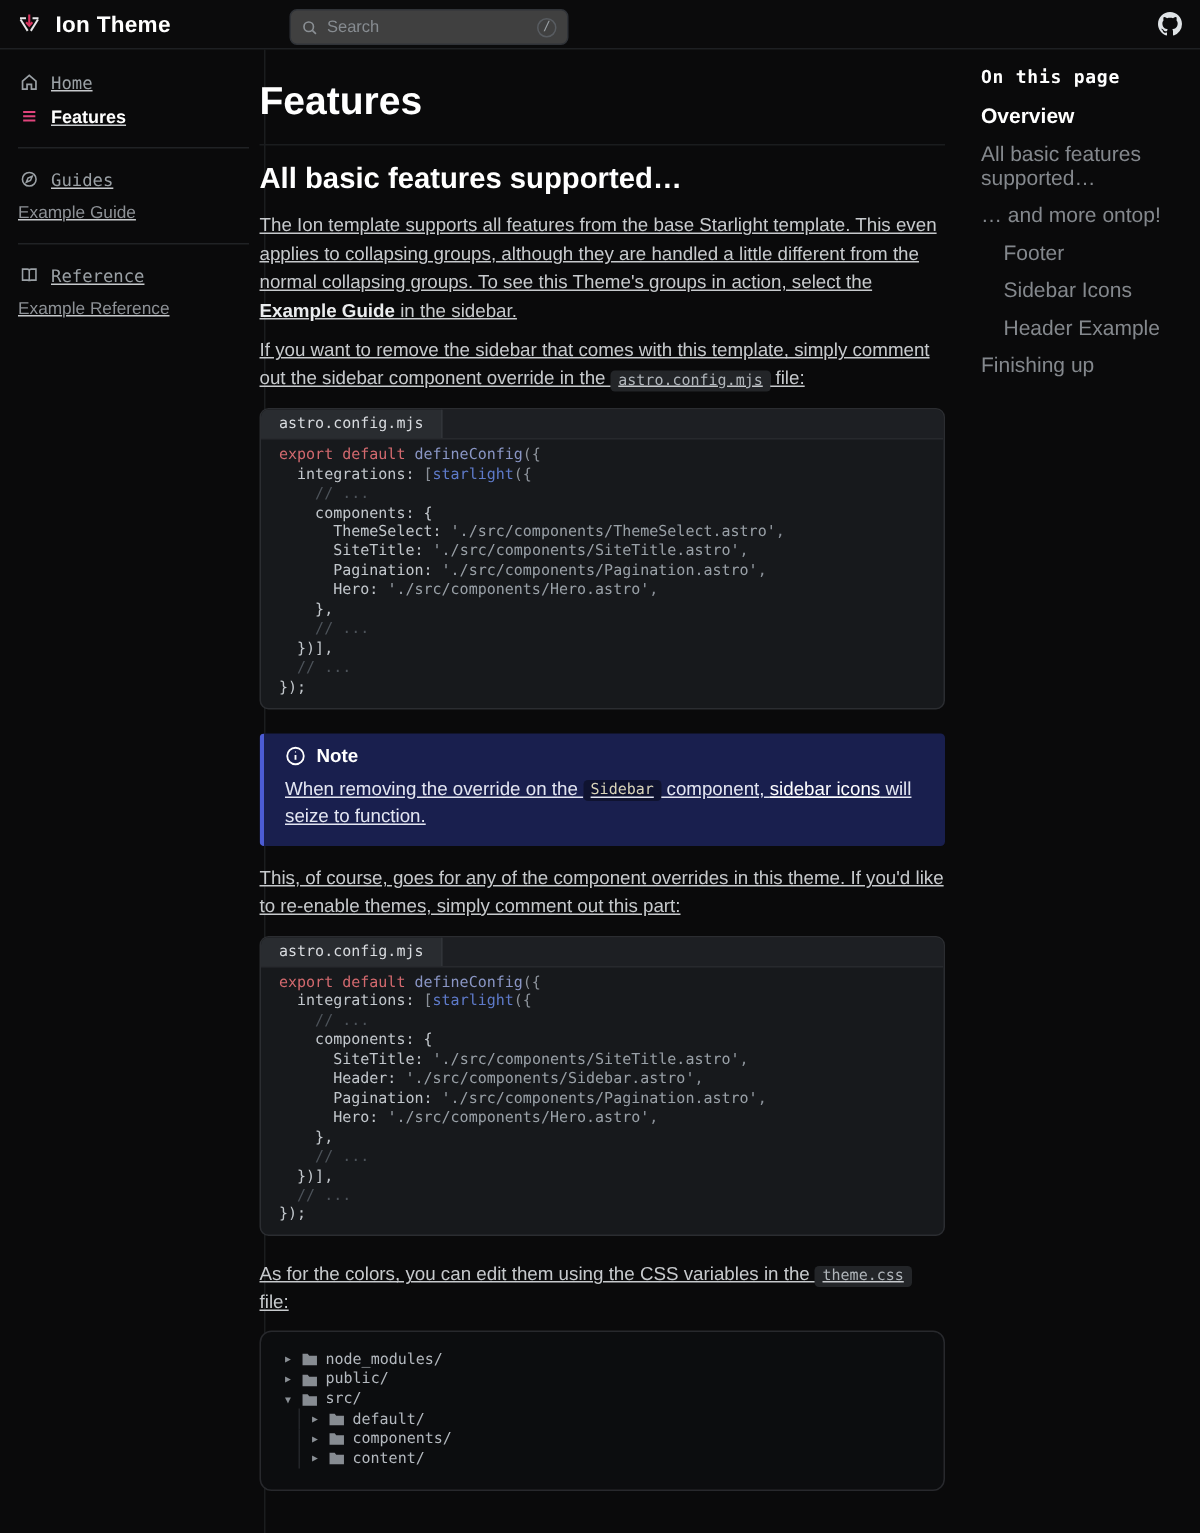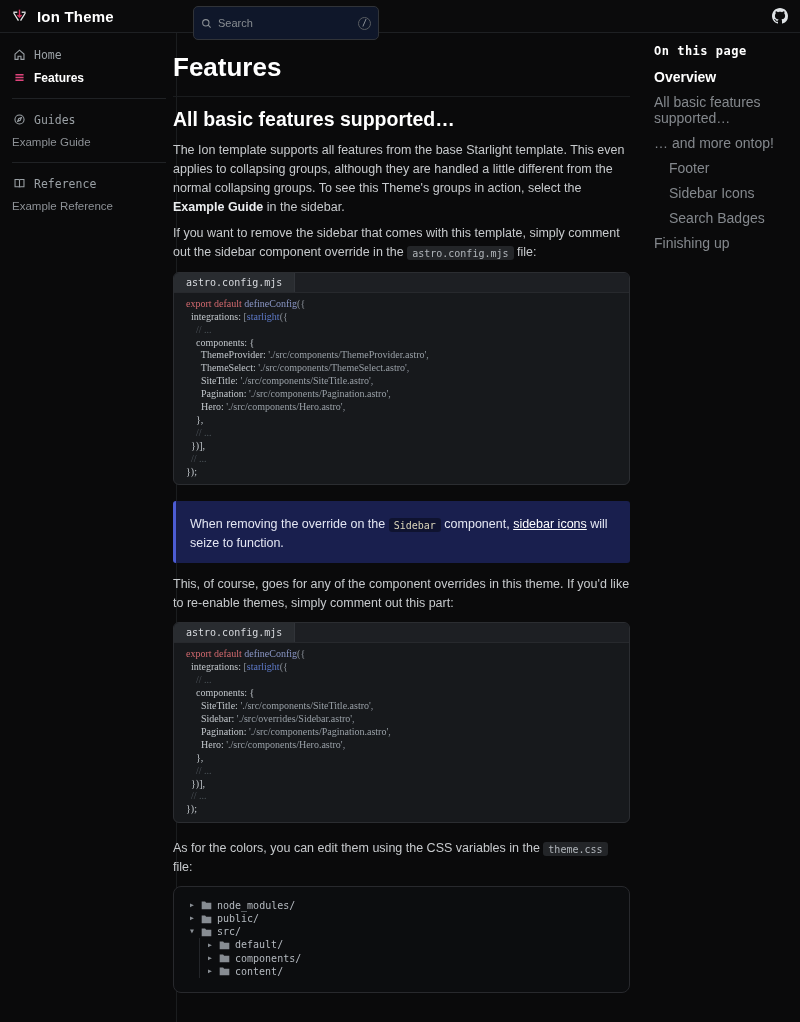--- a/index.html
+++ b/index.html
@@ -4,61 +4,61 @@
 <style>
   html,body{margin:0;padding:0;background:#060607;}
   *{box-sizing:border-box;}
   .page{position:relative;width:800px;height:1022px;background:#0a0a0b;overflow:hidden;
         font-family:"Liberation Sans",sans-serif;color:#c7cacd;}
   
   .hdr{position:absolute;top:0;left:0;right:0;height:33px;background:#0b0b0c;
        border-bottom:1px solid #1e2023;display:flex;align-items:center;z-index:5;}
   .logo{display:flex;align-items:center;gap:8px;padding-left:10px;cursor:pointer;}
   .site-title{font-weight:700;font-size:15px;color:#fff;letter-spacing:.2px;}
-  .search{position:absolute;left:193px;top:6px;width:186px;height:34px;border:1px solid #303338;
-          background:#0f172a;border-radius:5px;display:flex;align-items:center;gap:6px;padding:0 7px;}
+  .search{position:absolute;left:193px;top:6px;width:186px;height:24px;border:1px solid #303338;
+          background:#404040;border-radius:5px;display:flex;align-items:center;gap:6px;padding:0 7px;}
   .search .ph{color:#878c91;font-size:11px;}
   .kbd{margin-left:auto;width:13px;height:13px;border:1px solid #585c61;border-radius:50%;
        color:#9aa0a5;font-size:8.5px;display:flex;align-items:center;justify-content:center;
        font-family:"DejaVu Sans Mono",monospace;}
   .gh{position:absolute;right:12px;top:8px;display:block;line-height:0;cursor:pointer;}
   
   .sb{position:absolute;top:33px;left:0;width:177px;bottom:0;border-right:1px solid #1b1d1f;
-      padding:10px 10px 0 12px;}
+      padding:10px 10px 0 12px;text-decoration:underline;}
   .sb-item{display:flex;align-items:center;gap:8px;height:23px;color:#9aa0a5;
            font-family:"DejaVu Sans Mono",monospace;font-size:11.5px;cursor:pointer;text-decoration:none;}
   .sb-item.active .lbl{color:#fff;font-family:"Liberation Sans",sans-serif;font-weight:700;font-size:12px;}
   .sb-item .ic{width:14px;height:14px;display:flex;align-items:center;justify-content:center;}
   .sb-group{cursor:default;}
   .sb-sub{display:flex;align-items:center;height:22px;color:#8d9196;font-size:11.5px;
           text-decoration:none;cursor:pointer;}
   .sb-div{border-top:1px solid #202225;margin:9px 0;}
   
   .toc{position:absolute;top:33px;right:0;width:152px;bottom:0;padding:11px 8px 0 6px;}
   .toc-title{font-family:"DejaVu Sans Mono",monospace;font-weight:700;font-size:12px;color:#fff;
              letter-spacing:.5px;margin-bottom:11px;}
   .toc a{display:block;font-size:14px;color:#84888d;margin:9px 0;text-decoration:none;cursor:pointer;}
   .toc a.active{color:#fff;font-weight:700;}
   .toc a.d3{padding-left:15px;}
   
   .main{position:absolute;left:161px;right:152px;top:33px;bottom:0;padding:21px 18px 0 12px;overflow:hidden;}
   h1{margin:0;font-size:26px;line-height:1.05;color:#fff;}
   .sec-rule{border-top:1px solid #1a1c1e;margin-top:15px;}
   h2{margin:11px 0 10px;font-size:19.5px;color:#fff;}
-  .main p{margin:8px 0;font-size:12.5px;line-height:1.5;color:#c7cacd;}
+  .main p{margin:8px 0;font-size:12.5px;line-height:1.5;color:#c7cacd;text-decoration:underline;}
   .main p strong{color:#ebedef;}
   code.inl{font-family:"DejaVu Sans Mono",monospace;font-size:10px;background:#232528;color:#b0b5ba;
            padding:1.5px 5px;border-radius:3px;}
   
   .code-frame{border:1px solid #2b2d31;border-radius:6px;background:#17191c;margin:10px 0 16px;overflow:hidden;}
   .code-bar{height:20px;background:#1d1f23;display:flex;border-bottom:1px solid #27292d;}
   .code-tab{background:#292c30;color:#d7dade;font-family:"DejaVu Sans Mono",monospace;font-size:10px;
             display:flex;align-items:center;padding:0 12px;border-right:1px solid #313439;}
   .code-body{padding:5px 0 6px;font-family:"DejaVu Sans Mono",monospace;font-size:10px;line-height:12.9px;}
-  .cl{white-space:pre;padding:0 12px;font-family:Liberation Serif, serif;}
+  .cl{white-space:pre;padding:0 12px;}
   .cl.hl{background:#1c4787;}
   .tk-kw{color:#d2696e}.tk-fn{color:#8a96c5}.tk-id{color:#c2c7cc}.tk-str{color:#99a0a7}
   .tk-pn{color:#8b9199}.tk-cm{color:#4d535a}.tk-cmh{color:#aabbd6}.tk-bl{color:#5e7ac9}
   
   .note{background:#191f4e;border-left:3px solid #4c5cd4;border-radius:3px;padding:8px 14px 10px;margin:12px 0;}
   .note-head{display:flex;gap:7px;align-items:center;color:#fff;font-weight:700;font-size:12.5px;}
   .note p{color:#e3e6f2;font-size:12.5px;margin:6px 0 0;}
   .note code.inl{background:rgba(0,0,0,.38);color:#dad5ba;}
   .note a{color:#fff;text-decoration:underline;cursor:pointer;}
   
@@ -162,50 +162,59 @@
 
     <div class="code-frame" id="code1">
         <div class="code-bar">
           <div class="code-tab">astro.config.mjs</div>
         </div>
         <div class="code-body">
           <div class="cl"><span class="tk-kw">export default </span><span class="tk-fn">defineConfig</span><span class="tk-pn">({</span></div>
           <div class="cl"><span class="tk-id">  integrations: </span><span class="tk-pn">[</span><span class="tk-bl">starlight</span><span class="tk-pn">({</span></div>
           <div class="cl"><span class="tk-cm">    // ...</span></div>
           <div class="cl"><span class="tk-id">    components: {</span></div>
-          <div class="cl"><span class="tk-id">      ThemeProvider: </span><span class="tk-str">'./src/components/ThemeProvider.astro'</span><span class="tk-pn">,</span></div>
           <div class="cl"><span class="tk-id">      ThemeSelect: </span><span class="tk-str">'./src/components/ThemeSelect.astro'</span><span class="tk-pn">,</span></div>
           <div class="cl"><span class="tk-id">      SiteTitle: </span><span class="tk-str">'./src/components/SiteTitle.astro'</span><span class="tk-pn">,</span></div>
           <div class="cl"><span class="tk-id">      Pagination: </span><span class="tk-str">'./src/components/Pagination.astro'</span><span class="tk-pn">,</span></div>
           <div class="cl"><span class="tk-id">      Hero: </span><span class="tk-str">'./src/components/Hero.astro'</span><span class="tk-pn">,</span></div>
           <div class="cl"><span class="tk-id">    },</span></div>
           <div class="cl"><span class="tk-cm">    // ...</span></div>
           <div class="cl"><span class="tk-id">  })],</span></div>
           <div class="cl"><span class="tk-cm">  // ...</span></div>
           <div class="cl"><span class="tk-id">});</span></div>
         </div>
       </div>
 
     <aside class="note">
+      <div class="note-head">
+        <span style="line-height:0">
+          <svg width="14" height="14" viewBox="0 0 16 16" fill="none" stroke="#fff" stroke-width="1.4">
+              <circle cx="8" cy="8" r="6.3"></circle>
+              <path d="M8 7.2v3.6"></path>
+              <circle cx="8" cy="4.9" r="0.5" fill="#fff" stroke="none"></circle>
+            </svg>
+        </span>
+        <span>Note</span>
+      </div>
       <p><span>When removing the override on the </span><code class="inl">Sidebar</code><span> component, </span><a>sidebar icons</a><span> will seize to function.</span></p>
     </aside>
 
     <p>This, of course, goes for any of the component overrides in this theme. If you'd like to re-enable themes, simply comment out this part:</p>
 
     <div class="code-frame" id="code2">
         <div class="code-bar">
           <div class="code-tab">astro.config.mjs</div>
         </div>
         <div class="code-body">
           <div class="cl"><span class="tk-kw">export default </span><span class="tk-fn">defineConfig</span><span class="tk-pn">({</span></div>
           <div class="cl"><span class="tk-id">  integrations: </span><span class="tk-pn">[</span><span class="tk-bl">starlight</span><span class="tk-pn">({</span></div>
           <div class="cl"><span class="tk-cm">    // ...</span></div>
           <div class="cl"><span class="tk-id">    components: {</span></div>
           <div class="cl"><span class="tk-id">      SiteTitle: </span><span class="tk-str">'./src/components/SiteTitle.astro'</span><span class="tk-pn">,</span></div>
-          <div class="cl"><span class="tk-id">      Sidebar: </span><span class="tk-str">'./src/overrides/Sidebar.astro'</span><span class="tk-pn">,</span></div>
+          <div class="cl"><span class="tk-id">      Header: </span><span class="tk-str">'./src/components/Sidebar.astro'</span><span class="tk-pn">,</span></div>
           <div class="cl"><span class="tk-id">      Pagination: </span><span class="tk-str">'./src/components/Pagination.astro'</span><span class="tk-pn">,</span></div>
           <div class="cl"><span class="tk-id">      Hero: </span><span class="tk-str">'./src/components/Hero.astro'</span><span class="tk-pn">,</span></div>
           <div class="cl"><span class="tk-id">    },</span></div>
           <div class="cl"><span class="tk-cm">    // ...</span></div>
           <div class="cl"><span class="tk-id">  })],</span></div>
           <div class="cl"><span class="tk-cm">  // ...</span></div>
           <div class="cl"><span class="tk-id">});</span></div>
         </div>
       </div>
 
@@ -261,18 +270,18 @@
   </main>
 
   <aside class="toc">
     <div class="toc-title">On this page</div>
     <div id="toc-list">
         <a class=" active">Overview</a>
         <a class="">All basic features supported…</a>
         <a class="">… and more ontop!</a>
         <a class="d3">Footer</a>
         <a class="d3">Sidebar Icons</a>
-        <a class="d3">Search Badges</a>
+        <a class="d3">Header Example</a>
         <a class="">Finishing up</a>
       </div>
   </aside>
 
 </div>
 
 </body></html>

